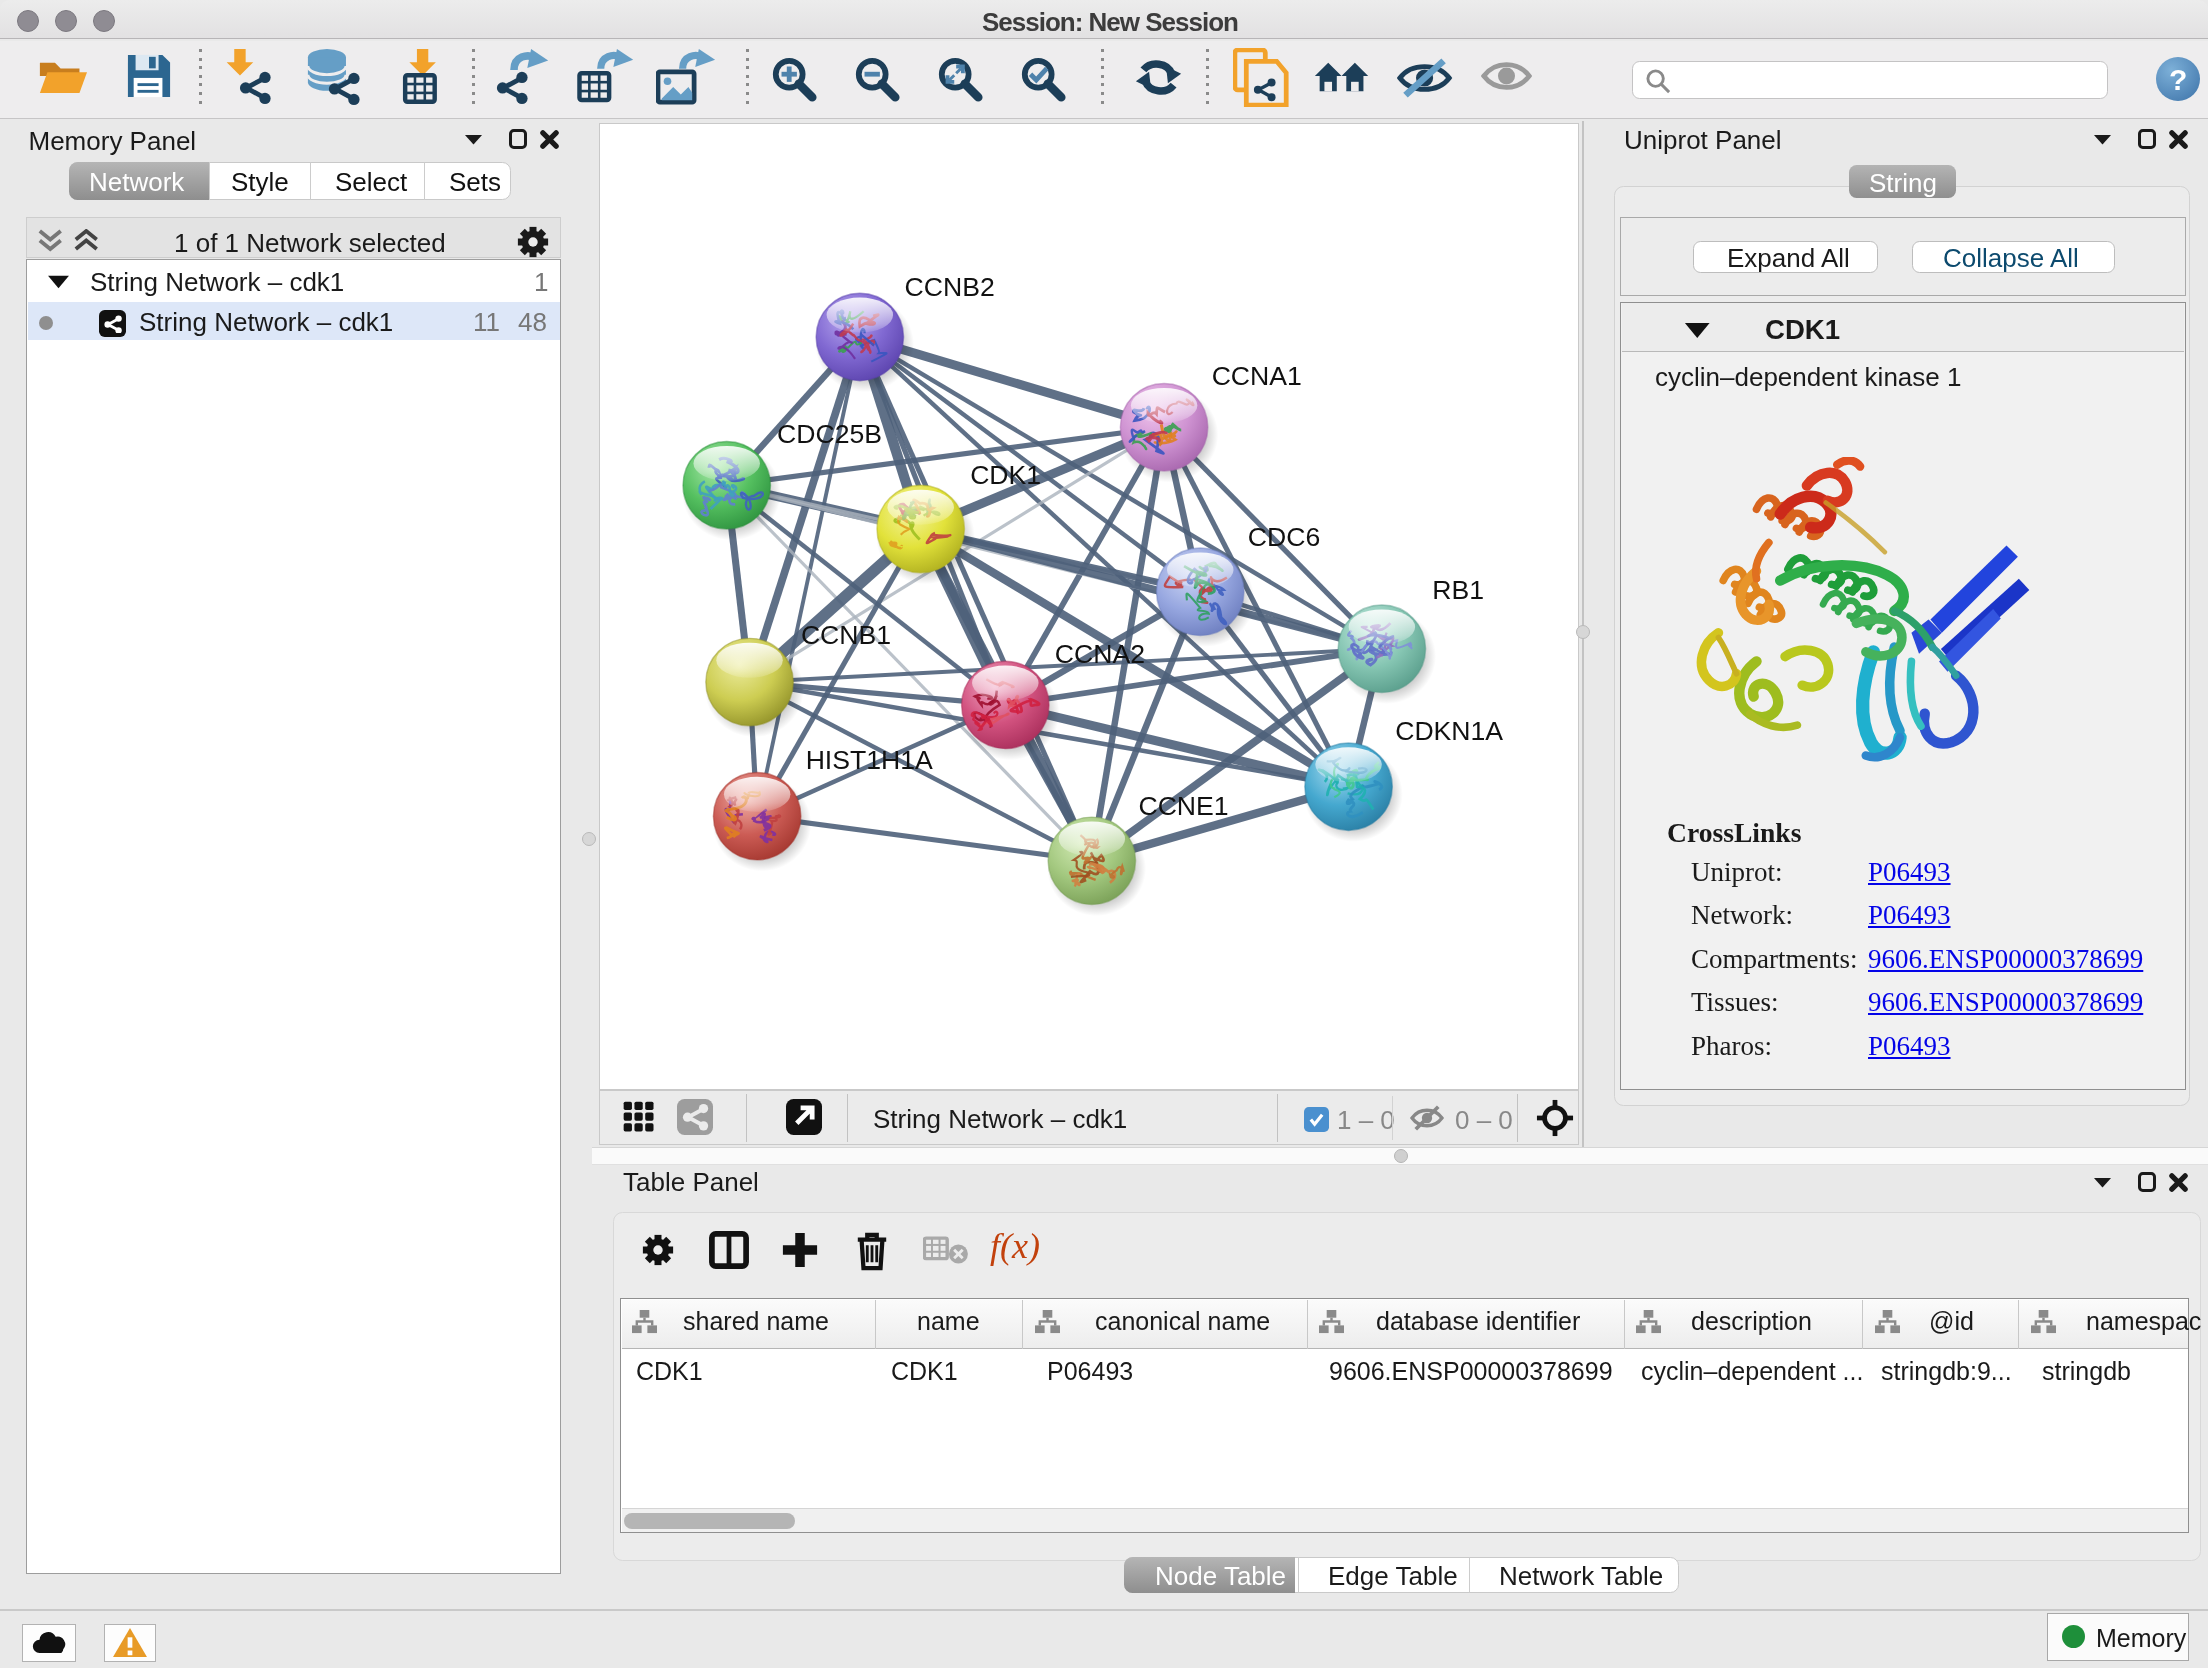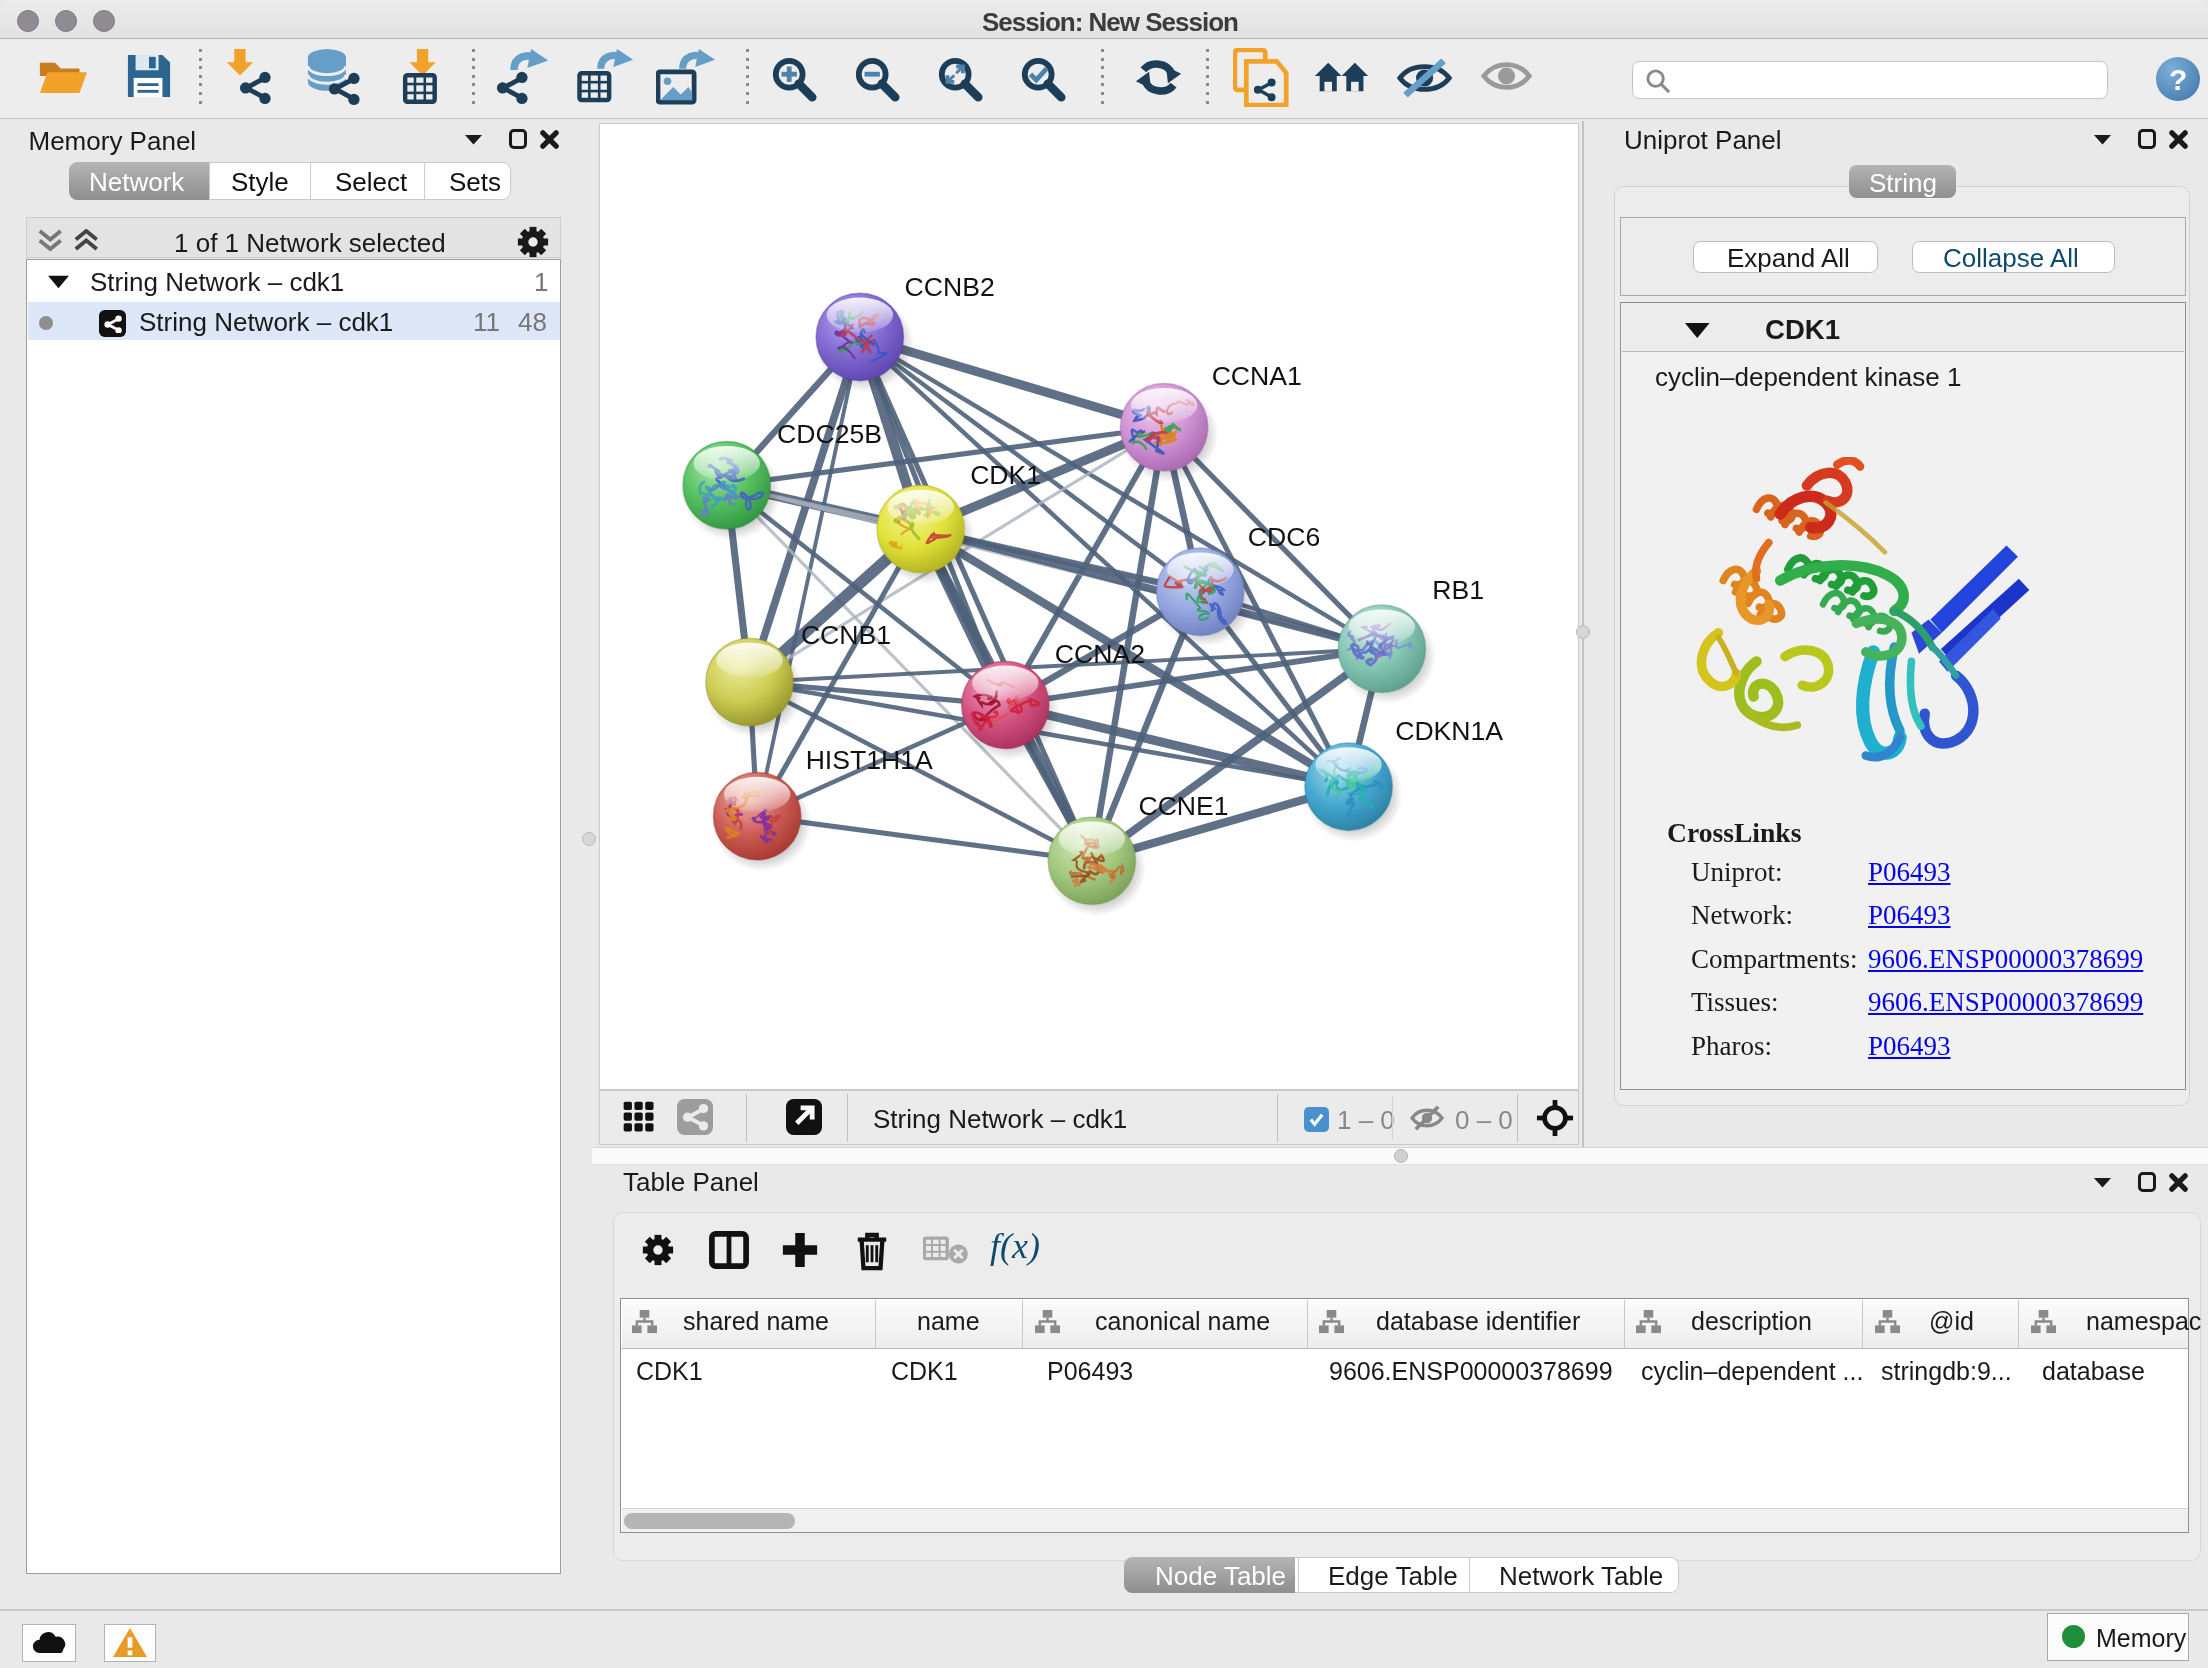--- a/index.html
+++ b/index.html
@@ -668,21 +668,21 @@
     <g transform="translate(0,1) scale(0.6)">
       <rect x="2" y="2" width="40" height="36" rx="3" fill="none" stroke="#a9a9a9" stroke-width="6"></rect>
       <line x1="2" y1="14" x2="42" y2="14" stroke="#a9a9a9" stroke-width="3.5"></line>
       <line x1="2" y1="26" x2="42" y2="26" stroke="#a9a9a9" stroke-width="3.5"></line>
       <line x1="15.3" y1="2" x2="15.3" y2="38" stroke="#a9a9a9" stroke-width="3.5"></line>
       <line x1="28.6" y1="2" x2="28.6" y2="38" stroke="#a9a9a9" stroke-width="3.5"></line>
     </g>
     <circle cx="37" cy="19" r="10" fill="#a9a9a9"></circle>
     <path d="M32.5,14.5 l9,9 M41.5,14.5 l-9,9" stroke="#ececec" stroke-width="3"></path>
   </svg>
-<div class="txt" style="left:990px;top:1225px;font-size:36px;color:#0c4a6e;font-family:'Liberation Serif',serif;font-style:italic">f(x)</div>
+<div class="txt" style="left:990px;top:1225px;font-size:36px;color:#c2410c;font-family:'Liberation Serif',serif;font-style:italic">f(x)</div>
 <div class="abs" style="left:620px;top:1298px;width:1569px;height:235px;background:#fff;border:1.9px solid #8f8f8f"></div>
 <div class="abs" style="left:622px;top:1300px;width:1566px;height:49px;background:linear-gradient(#fbfbfb,#ededed);border-bottom:1px solid #b5b5b5"></div>
 <svg style="position:absolute;left:632px;top:1310px" width="25" height="25" viewBox="0 0 26 26" xmlns="http://www.w3.org/2000/svg">
     <g transform="translate(0,0) scale(1.0)" fill="#8a8a8a">
       <rect x="8" y="0" width="10" height="8"></rect>
       <rect x="0" y="16" width="10" height="8"></rect>
       <rect x="16" y="16" width="10" height="8"></rect>
       <path d="M13,8 v4 M5,16 v-4 h16 v4" stroke="#8a8a8a" stroke-width="2.5" fill="none"></path>
     </g>
   </svg>
@@ -738,21 +738,21 @@
       <path d="M13,8 v4 M5,16 v-4 h16 v4" stroke="#8a8a8a" stroke-width="2.5" fill="none"></path>
     </g>
   </svg>
 <div class="txt" style="left:2086px;top:1307px;font-size:25px">namespac</div>
 <div class="txt" style="left:636px;top:1357px;font-size:25px">CDK1</div>
 <div class="txt" style="left:891px;top:1357px;font-size:25px">CDK1</div>
 <div class="txt" style="left:1047px;top:1357px;font-size:25px">P06493</div>
 <div class="txt" style="left:1329px;top:1357px;font-size:25px">9606.ENSP00000378699</div>
 <div class="txt" style="left:1641px;top:1357px;font-size:25px">cyclin–dependent ...</div>
 <div class="txt" style="left:1881px;top:1357px;font-size:25px">stringdb:9...</div>
-<div class="txt" style="left:2042px;top:1357px;font-size:25px">database</div>
+<div class="txt" style="left:2042px;top:1357px;font-size:25px">stringdb</div>
 <div class="abs" style="left:622px;top:1508px;width:1566px;height:24px;background:#f0f0f0;border-top:1px solid #d5d5d5"></div>
 <div class="abs" style="left:624px;top:1513px;width:171px;height:16px;background:#b5b5b5;border-radius:8.6px"></div>
 <div class="abs" style="left:1124px;top:1557px;width:555px;height:36px;background:#fff;border:1px solid #c9c9c9;border-radius:8.6px"></div>
 <div class="abs" style="left:1124px;top:1557px;width:171px;height:36px;background:linear-gradient(#b5b5b5,#8e8e8e);border-radius:8.6px 0 0 8.6px"></div>
 <div class="txt" style="left:1155px;top:1561px;font-size:26px;color:#fff">Node Table</div>
 <div class="abs" style="left:1298px;top:1557px;width:1px;height:36px;background:#ccc"></div>
 <div class="txt" style="left:1328px;top:1561px;font-size:26px">Edge Table</div>
 <div class="abs" style="left:1469px;top:1557px;width:1px;height:36px;background:#ccc"></div>
 <div class="txt" style="left:1499px;top:1561px;font-size:26px">Network Table</div>
 <div class="abs" style="left:0;top:1609px;width:2208px;height:1.9px;background:#c9c9c9"></div>

